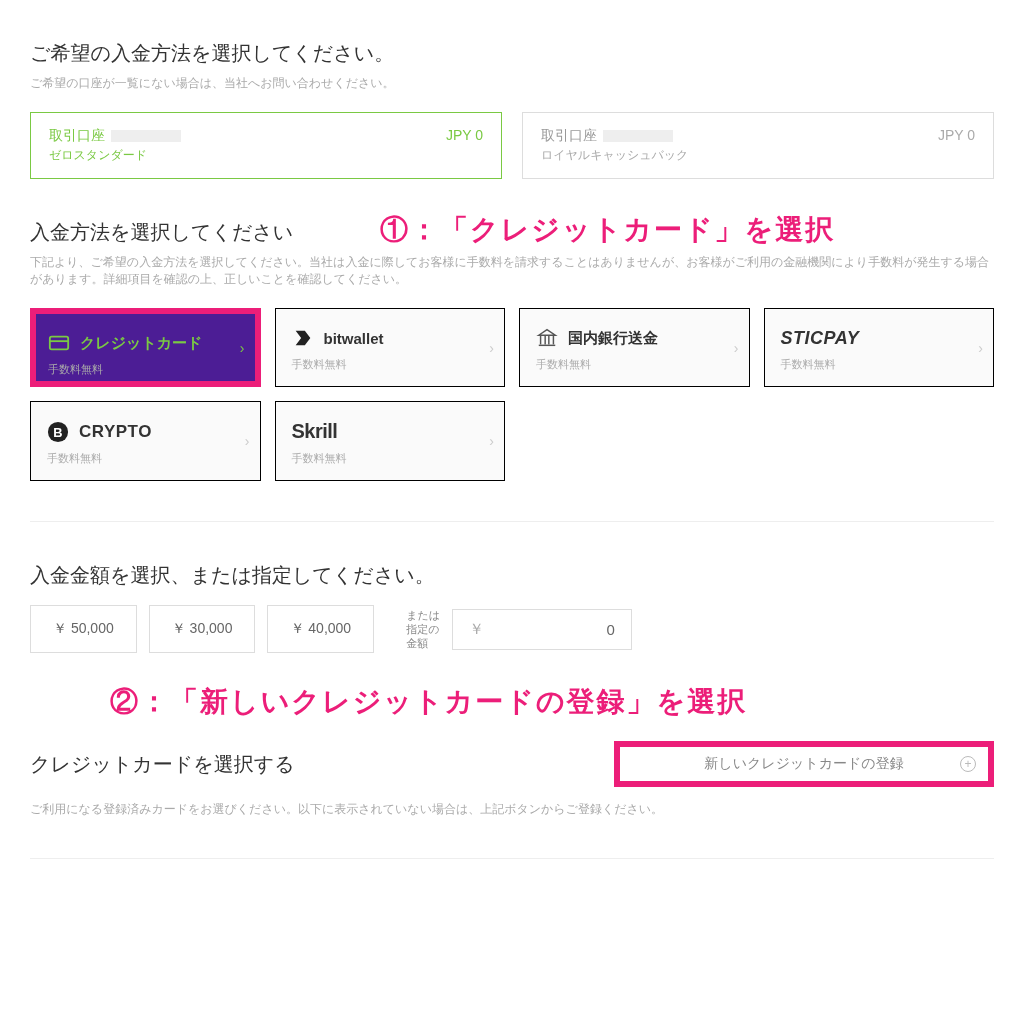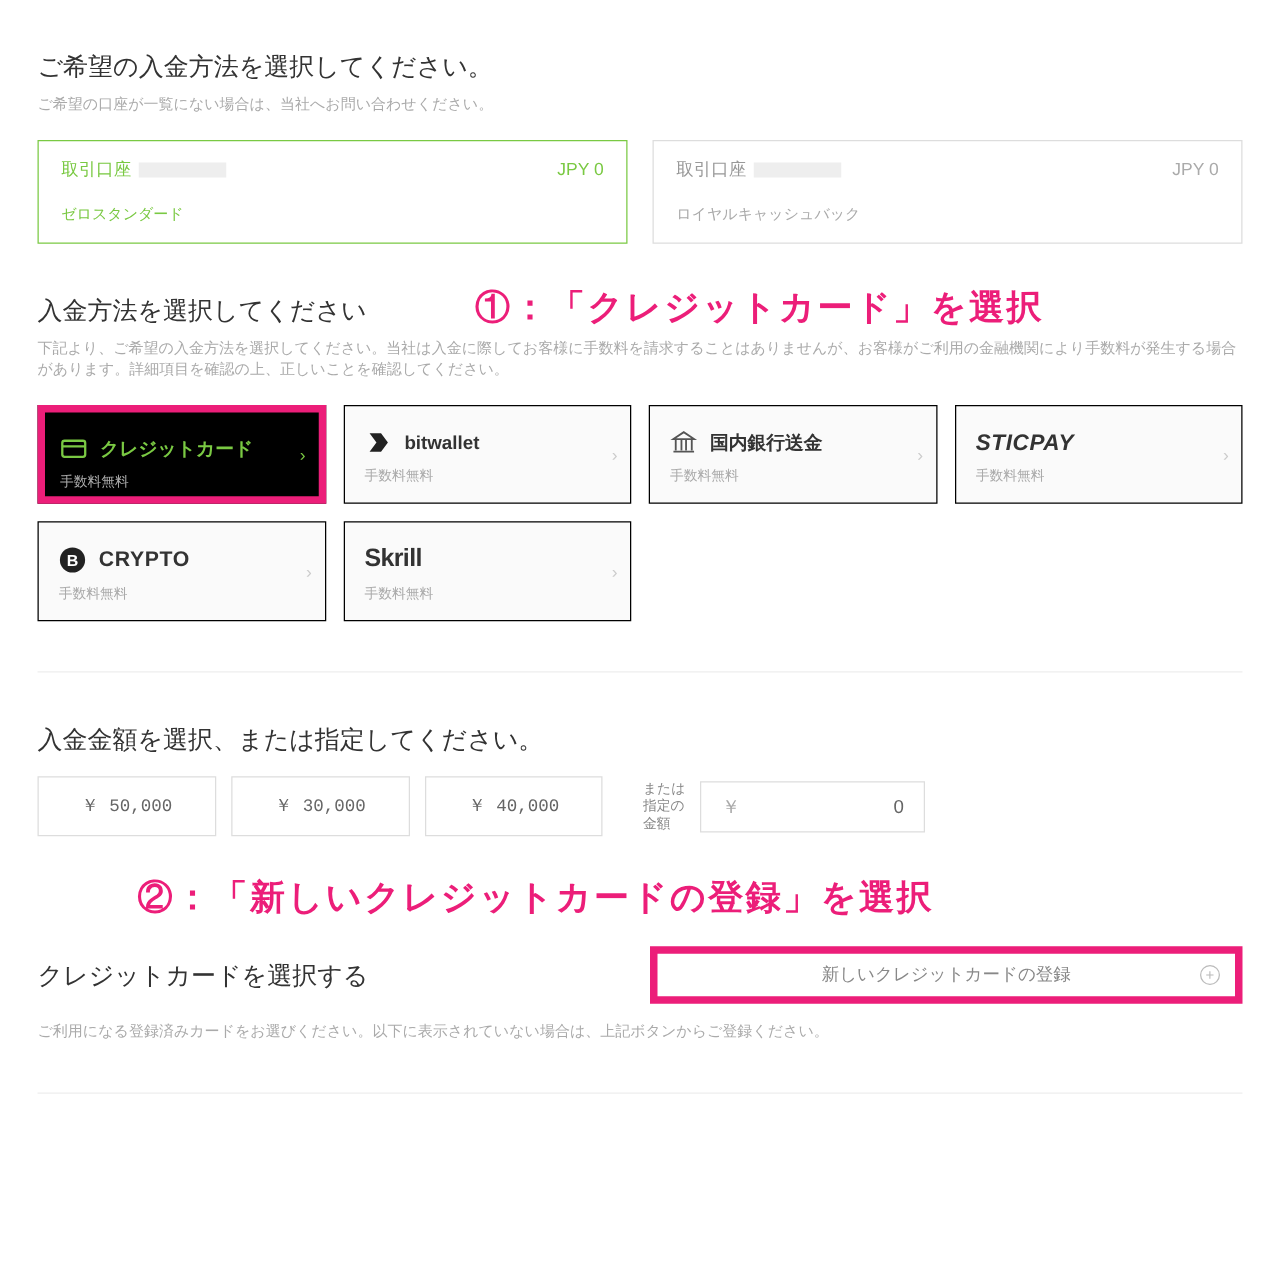--- a/index.html
+++ b/index.html
@@ -36,21 +36,21 @@
     cursor: pointer;
   }
   .account-card.selected {
     border: 1px solid #7ac943;
   }
   .account-card.selected .acc-name,
   .account-card.selected .acc-type,
   .account-card.selected .acc-balance {
     color: #7ac943;
   }
-  .acc-left { display: flex; flex-direction: column; gap: 18px; }
+  .acc-left { display: flex; flex-direction: column; gap: 2px; }
   .acc-name { font-size: 14px; color: #999; display:flex; align-items:center; gap:6px;}
   .acc-type { font-size: 12px; color: #aaa; }
   .acc-balance { font-size: 14px; color: #aaa; }
   .redacted {
     display:inline-block; width:70px; height:12px; background:#eee;
   }
 
   .divider {
     border-top: 1px solid #eee;
     margin-top: 40px;
@@ -68,21 +68,21 @@
     padding: 18px 16px 14px 16px;
     position: relative;
     cursor: pointer;
     min-height: 78px;
     display: flex;
     flex-direction: column;
     justify-content: center;
     gap: 8px;
   }
   .method-card.selected {
-    background: #000000;
+    background: #4c1d95;
     border: 6px solid #ec1e79;
     padding: 14px 12px 0 12px;
   }
   .method-head {
     display: flex;
     align-items: center;
     gap: 10px;
     font-weight: 700;
     font-size: 15px;
     color: #333;
@@ -101,25 +101,24 @@
 
   .amounts-row {
     display: flex;
     align-items: center;
     gap: 12px;
     margin-top: 16px;
   }
   .amount-btn {
     border: 1px solid #ddd;
     background: #fff;
-    padding: 14px 34px;
+    padding: 14px 22px;
     font-size: 14px;
     color: #666;
     cursor: pointer;
-    font-family: Liberation Mono, monospace;
   }
   .amount-or {
     font-size: 11px;
     color: #888;
     line-height: 1.3;
     text-align: left;
     margin-left: 20px;
   }
   .amount-input-wrap {
     border: 1px solid #ddd;
@@ -152,21 +151,21 @@
   }
   .annotation2 {
     margin-top: 30px;
     margin-left: 80px;
   }
 
   .new-card-btn {
     border: 6px solid #ec1e79;
     background: #fff;
     padding: 8px 20px;
-    width: 474px;
+    width: 380px;
     display: flex;
     justify-content: center;
     align-items: center;
     position: relative;
     cursor: pointer;
     font-size: 14px;
     color: #888;
   }
   .plus-circle {
     position: absolute;

